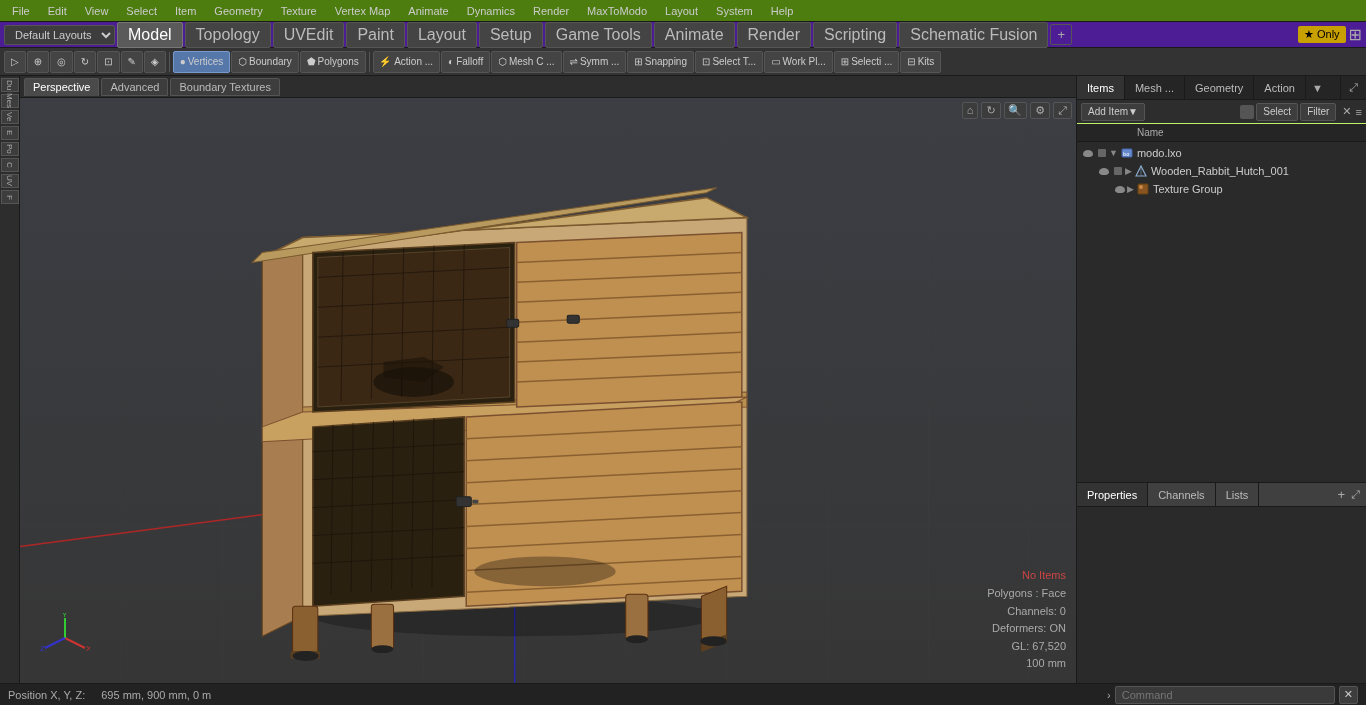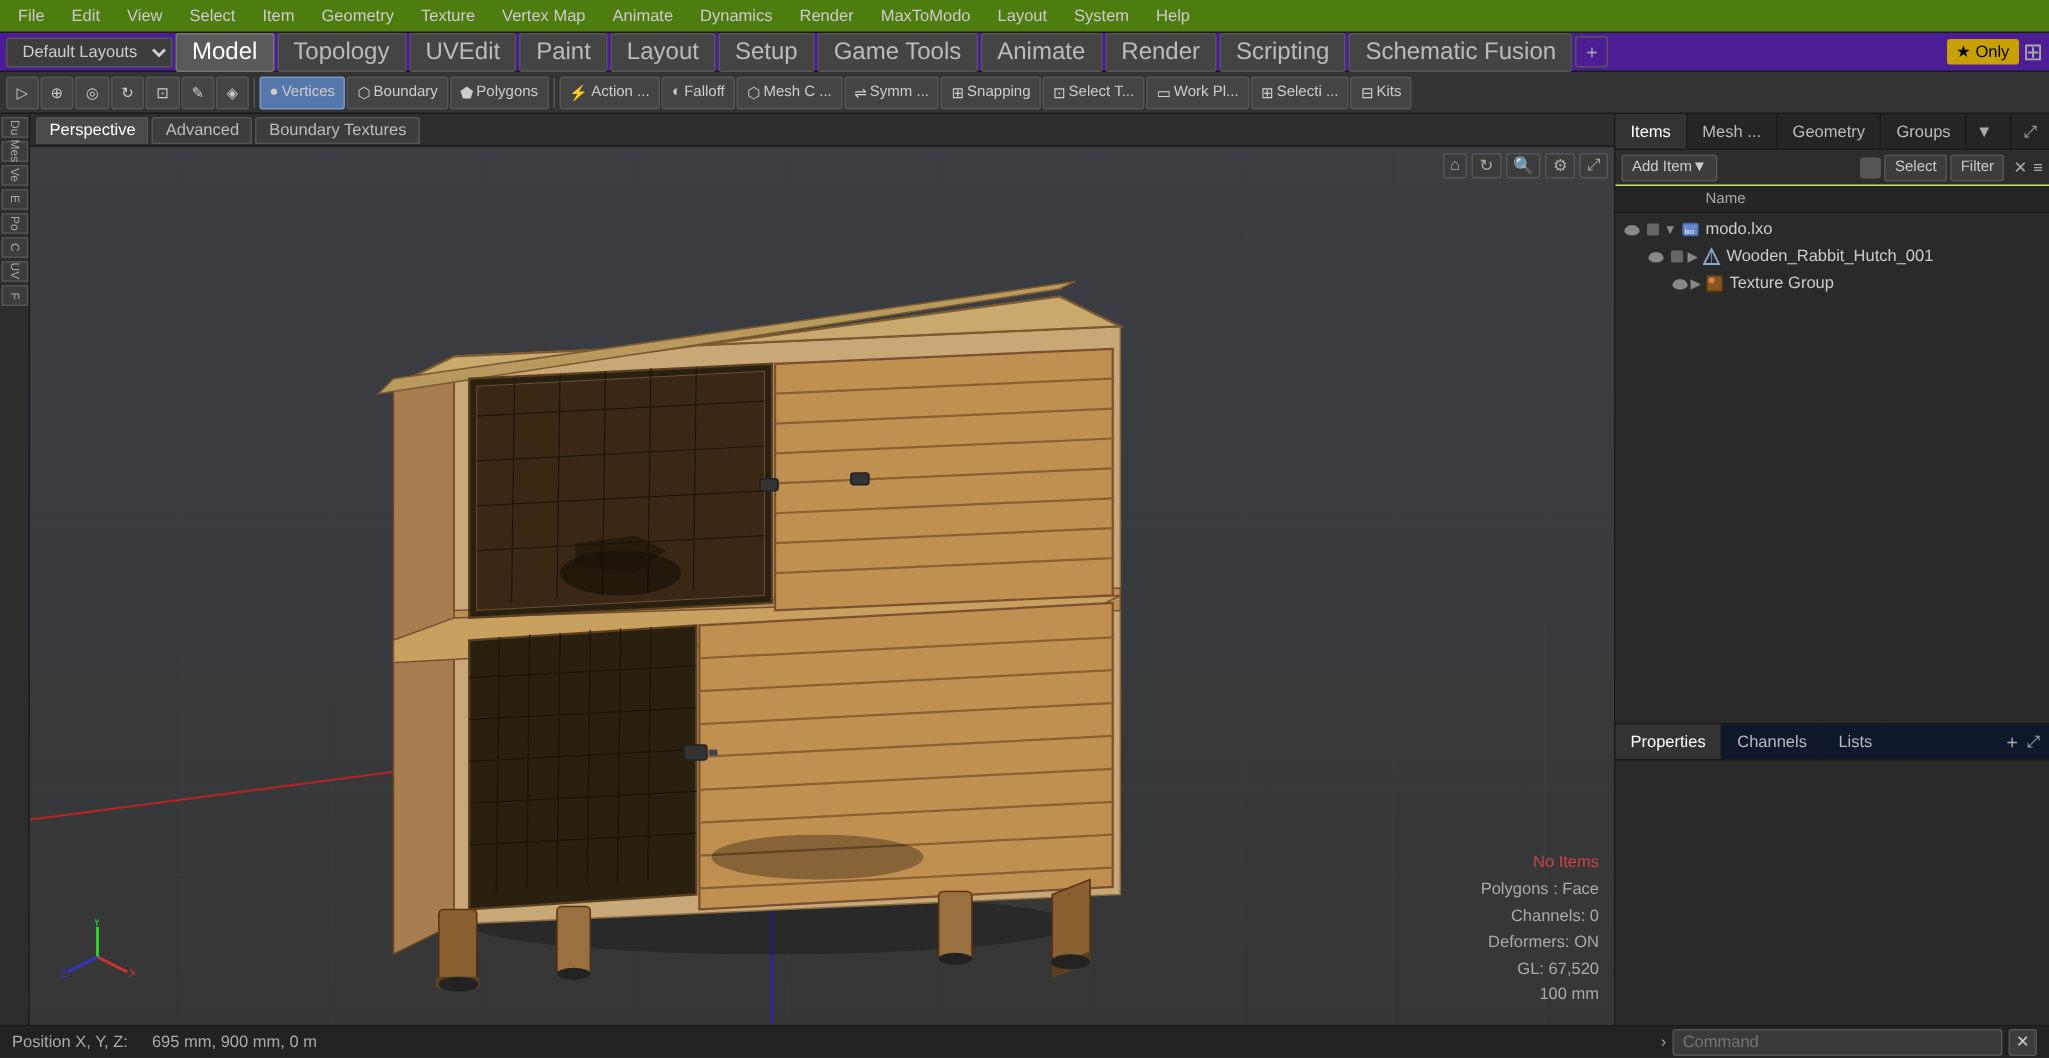--- a/index.html
+++ b/index.html
@@ -61,21 +61,21 @@
     .item-row { display: flex; align-items: center; height: 18px; padding: 0 4px; cursor: pointer; }
     .item-visibility { width: 14px; height: 14px; display: flex; align-items: center; justify-content: center; flex-shrink: 0; }
     .eye-icon { width: 10px; height: 7px; background: #888; border-radius: 50% 50% 50% 50% / 60% 60% 40% 40%; }
     .item-indent { display: flex; align-items: center; }
     .item-icon { width: 14px; height: 14px; margin-right: 3px; flex-shrink: 0; display: flex; align-items: center; justify-content: center; }
     .item-label { color: #ccc; font-size: 11px; }
     .arrow-icon { color: #888; font-size: 9px; margin-right: 2px; }
 
     
     #right-panel-bottom { height: 200px; display: flex; flex-direction: column; }
-    #bottom-panel-tabs { display: flex; height: 24px; background: #0f172a; border-bottom: 1px solid #1a1a1a; justify-content: space-between; }
+    #bottom-panel-tabs { display: flex; height: 24px; background: #404040; border-bottom: 1px solid #1a1a1a; justify-content: space-between; }
     .bottom-tab { padding: 0 10px; display: flex; align-items: center; color: #bbb; cursor: pointer; font-size: 11px; border-right: 1px solid #1a1a1a; }
     .bottom-tab.active { background: #333; color: #fff; }
     .bottom-tab-controls { margin-left: auto; display: flex; align-items: center; }
     #properties-content { flex: 1; background: #2a2a2a; padding: 8px; }
 
     
     #status-bar { height: 22px; background: #222; border-top: 1px solid #1a1a1a; display: flex; align-items: center; padding: 0 8px; gap: 16px; }
     .status-text { color: #aaa; font-size: 11px; }
     #command-area { margin-left: auto; display: flex; align-items: center; gap: 4px; }
     .command-input { background: #3a3a3a; border: 1px solid #555; color: #ccc; padding: 2px 6px; font-size: 11px; width: 220px; height: 18px; border-radius: 2px; }
@@ -338,21 +338,21 @@
     </div>
   </div>
 
   <div id="right-panel">
 
     <div id="right-panel-top">
       <div id="panel-tabs">
         <div class="panel-tab active">Items</div>
         <div class="panel-tab">Mesh ...</div>
         <div class="panel-tab">Geometry</div>
-        <div class="panel-tab">Groups</div>
+        <div class="panel-tab">Action</div>
         <div class="panel-tab-expand">▼</div>
         <div class="panel-tab-add">
           <span>⤢</span>
         </div>
       </div>
       <div id="panel-toolbar">
         <span class="panel-tool-btn">
           <span>Add Item</span> ▼
         </span>
         <div id="panel-toolbar-right">

